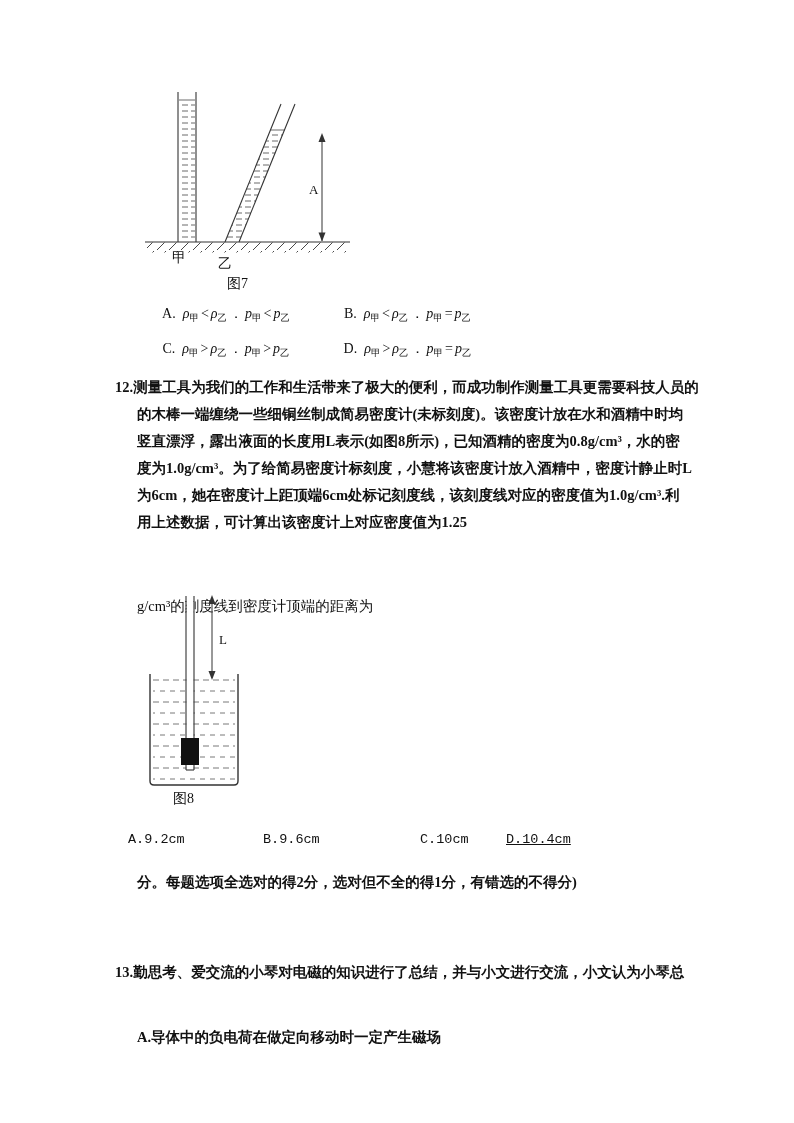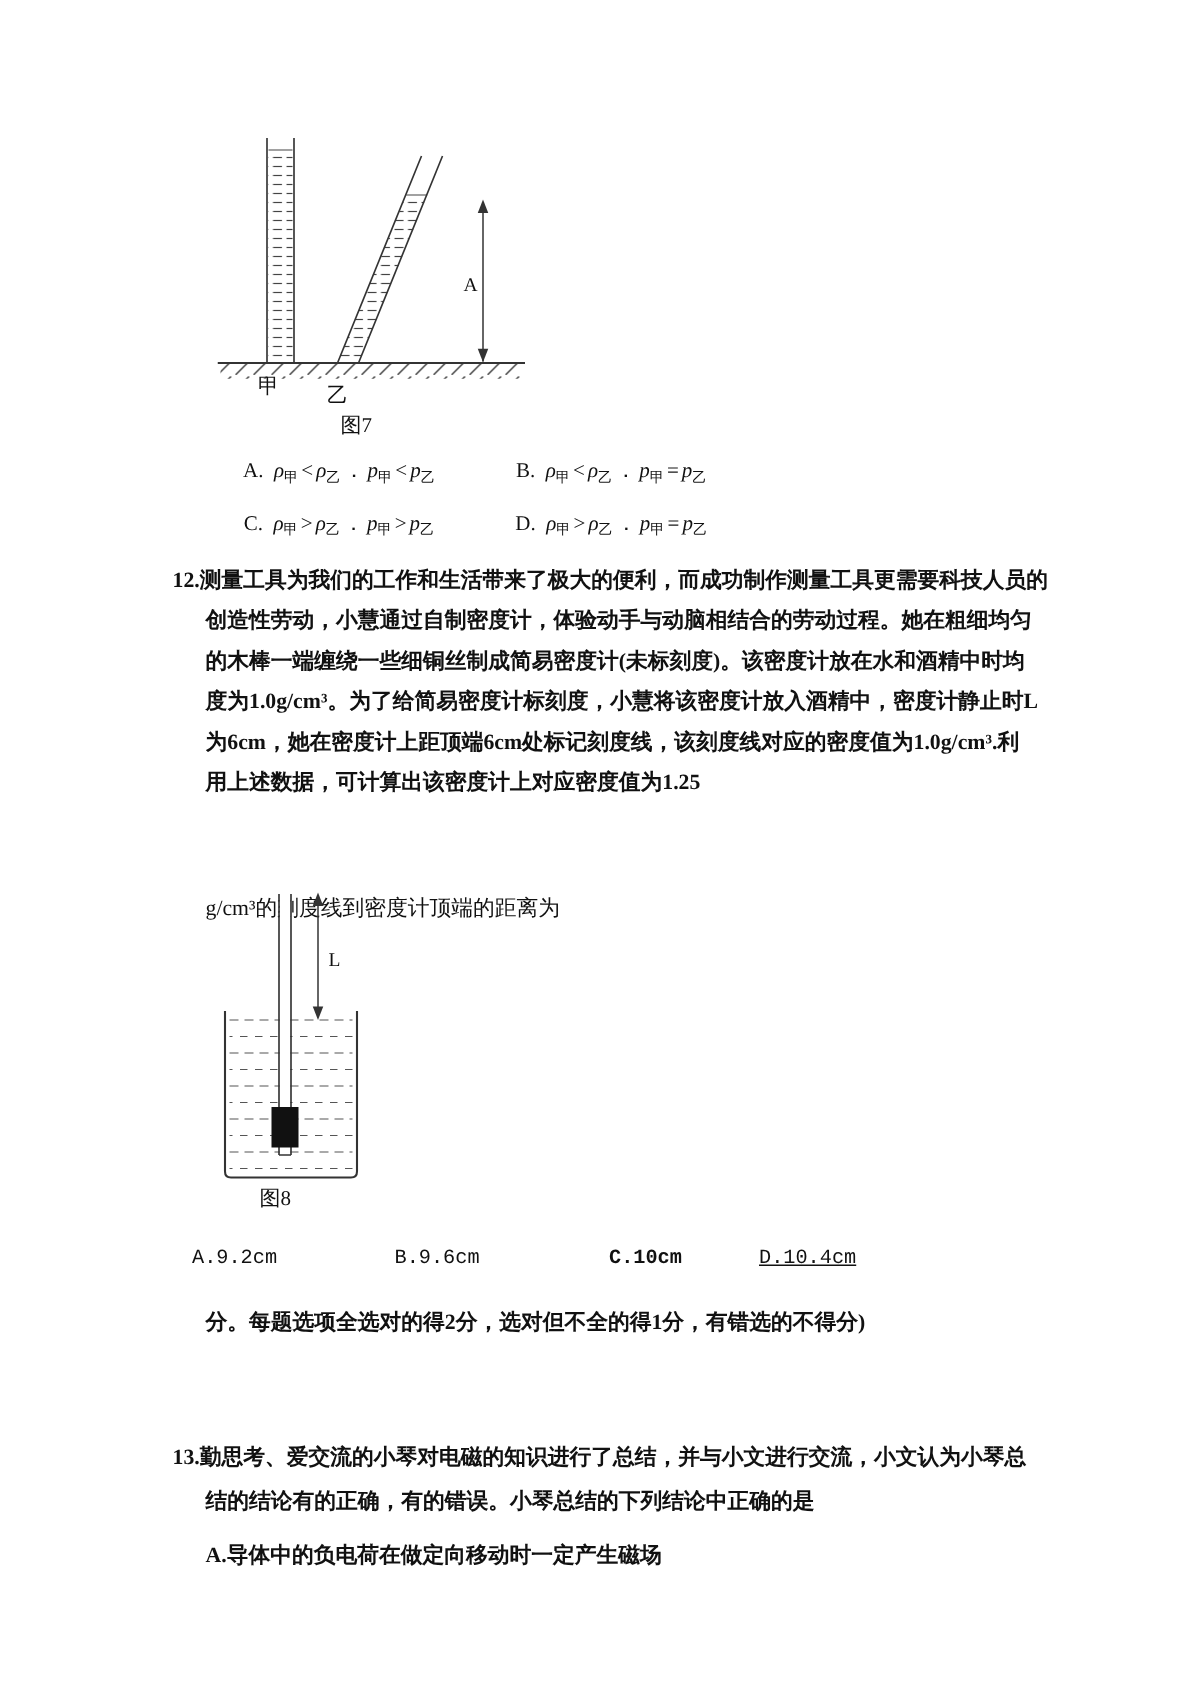--- a/index.html
+++ b/index.html
@@ -74,22 +74,22 @@
   <span class="opt"><span class="opt-label">A.</span><span class="fml"><span class="fml-sym">ρ</span><span class="fml-sub">甲</span><span class="fml-op">&lt;</span><span class="fml-sym">ρ</span><span class="fml-sub">乙</span><span class="fml-op">．</span><span class="fml-sym">p</span><span class="fml-sub">甲</span><span class="fml-op">&lt;</span><span class="fml-sym">p</span><span class="fml-sub">乙</span></span></span>
   <span class="opt"><span class="opt-label">B.</span><span class="fml"><span class="fml-sym">ρ</span><span class="fml-sub">甲</span><span class="fml-op">&lt;</span><span class="fml-sym">ρ</span><span class="fml-sub">乙</span><span class="fml-op">．</span><span class="fml-sym">p</span><span class="fml-sub">甲</span><span class="fml-op">=</span><span class="fml-sym">p</span><span class="fml-sub">乙</span></span></span>
 </div>
 <div class="abs opt-row" style="left:137px;top:340px;">
   <span class="opt"><span class="opt-label">C.</span><span class="fml"><span class="fml-sym">ρ</span><span class="fml-sub">甲</span><span class="fml-op">&gt;</span><span class="fml-sym">ρ</span><span class="fml-sub">乙</span><span class="fml-op">．</span><span class="fml-sym">p</span><span class="fml-sub">甲</span><span class="fml-op">&gt;</span><span class="fml-sym">p</span><span class="fml-sub">乙</span></span></span>
   <span class="opt"><span class="opt-label">D.</span><span class="fml"><span class="fml-sym">ρ</span><span class="fml-sub">甲</span><span class="fml-op">&gt;</span><span class="fml-sym">ρ</span><span class="fml-sub">乙</span><span class="fml-op">．</span><span class="fml-sym">p</span><span class="fml-sub">甲</span><span class="fml-op">=</span><span class="fml-sym">p</span><span class="fml-sub">乙</span></span></span>
 </div>
 
 <div class="abs para" style="left:115px;top:374px;width:640px;">
   <div class="para-line">12.测量工具为我们的工作和生活带来了极大的便利，而成功制作测量工具更需要科技人员的</div>
-  <div class="para-line cont">创造性劳动，小慧通过自制密度计，体验动手与动脑相结合的劳动过程。她在粗细均匀</div>
   <div class="para-line cont">的木棒一端缠绕一些细铜丝制成简易密度计(未标刻度)。该密度计放在水和酒精中时均</div>
+  <div class="para-line cont">竖直漂浮，露出液面的长度用L表示(如图8所示)，已知酒精的密度为0.8g/cm³，水的密</div>
   <div class="para-line cont">度为1.0g/cm³。为了给简易密度计标刻度，小慧将该密度计放入酒精中，密度计静止时L</div>
   <div class="para-line cont">为6cm，她在密度计上距顶端6cm处标记刻度线，该刻度线对应的密度值为1.0g/cm³.利</div>
   <div class="para-line cont">用上述数据，可计算出该密度计上对应密度值为1.25</div>
 </div>
 <div class="abs para nowrap" style="left:137px;top:564px;">g/cm³的刻度线到密度计顶端的距离为</div>
 
 <div class="abs" style="left:140px;top:592px;">
   <svg width="125" height="215" viewBox="0 0 125 215">
 
     <g>
@@ -124,26 +124,25 @@
       <polygon points="72,88 68.5,79 75.5,79" fill="#333"></polygon>
       <text class="small" x="79" y="52">L</text>
     </g>
     <text x="33" y="211">图8</text>
   </svg>
 </div>
 
 <div class="abs num-opts" style="left:0;top:832px;width:794px;height:20px;padding-left:30px;">
   <span class="num-opt" style="left:128px;">A.9.2cm</span>
   <span class="num-opt" style="left:263px;">B.9.6cm</span>
-  <span class="num-opt" style="left:406px;font-weight:bold;">C.10cm</span>
+  <span class="num-opt" style="left:420px;">C.10cm</span>
   <span class="num-opt" style="left:506px;text-decoration:underline;">D.10.4cm</span>
 </div>
 
 <div class="abs para lh29 bold" style="left:115px;top:868px;width:650px;">
   <div class="para-line cont">分。每题选项全选对的得2分，选对但不全的得1分，有错选的不得分)</div>
 </div>
 
 <div class="abs para lh29 bold" style="left:115px;top:931px;width:650px;margin-top:27px;">
   <div class="para-line">13.勤思考、爱交流的小琴对电磁的知识进行了总结，并与小文进行交流，小文认为小琴总</div>
-  <div class="para-line cont">结的结论有的正确，有的错误。小琴总结的下列结论中正确的是</div>
 </div>
 
 <div class="abs para nowrap bold" style="left:137px;top:995px;">A.导体中的负电荷在做定向移动时一定产生磁场</div>
 
 </body></html>

